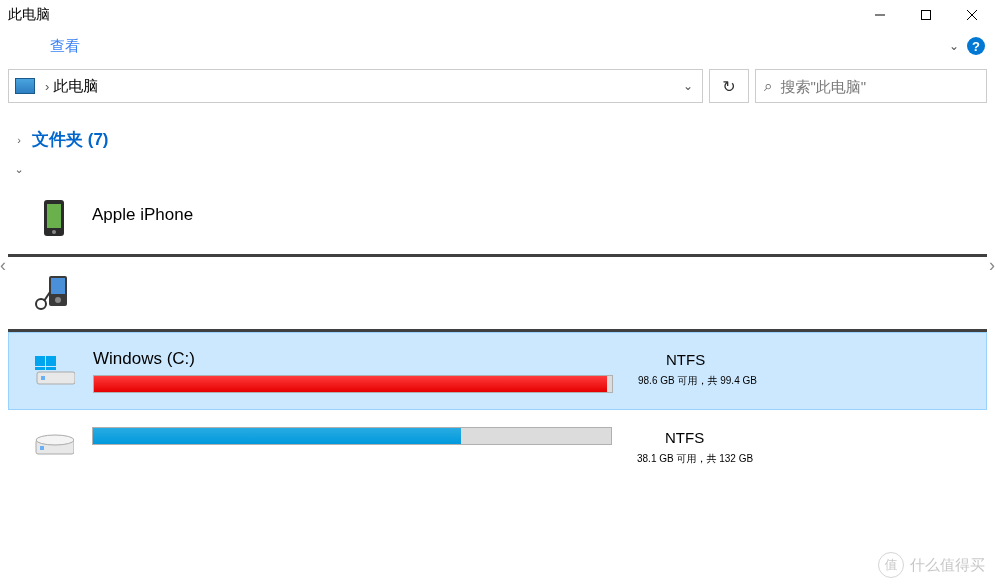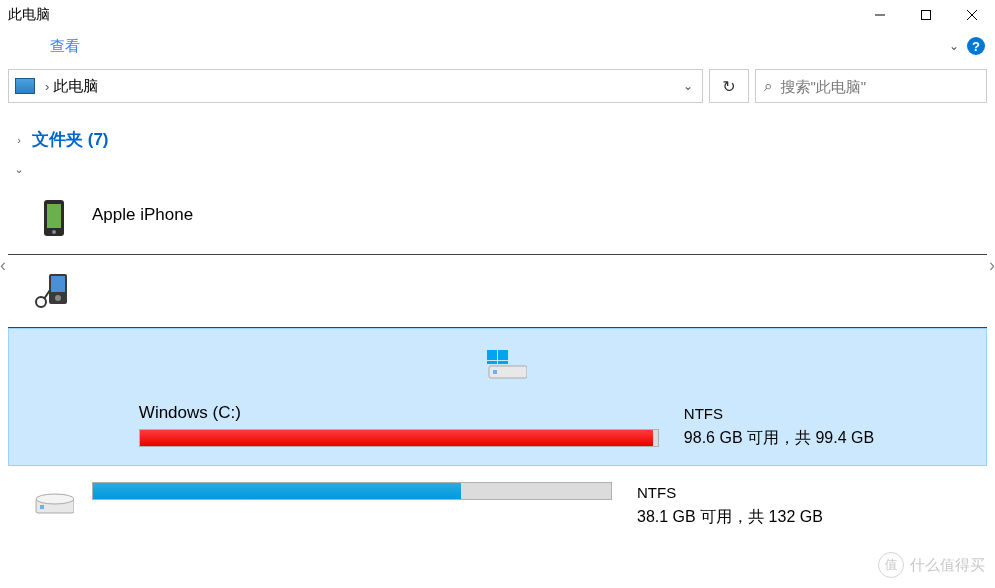--- a/index.html
+++ b/index.html
@@ -27,29 +27,29 @@
     .search-icon { color: #666; font-size: 15px; }
     .search-input { border: none; outline: none; font-size: 15px; flex: 1; color: #333; }
     .search-input::placeholder { color: #7a7a7a; }
     
     .content { padding: 12px 8px 0 8px; }
     .group-header { display: flex; align-items: center; gap: 6px; padding: 6px 4px; cursor: default; }
     .group-arrow { color: #606060; font-size: 11px; width: 14px; text-align: center; }
     .group-arrow.expanded { transform: rotate(0deg); }
     .group-title { color: #0066cc; font-size: 17px; font-weight: bold; }
     
-    .device-row { display: flex; align-items: center; padding: 16px 8px 16px 26px; border-bottom: 1px solid #404040; gap: 18px; }
-    .device-row.selected { background: #cce8ff; border: 1px solid #99d1ff; flex-direction: column; }
+    .device-row { display: flex; align-items: center; padding: 16px 8px 16px 26px; border-bottom: 3px solid #404040; gap: 18px; }
+    .device-row.selected { background: #cce8ff; border: 1px solid #99d1ff; }
     .device-icon { width: 40px; height: 40px; display: flex; align-items: center; justify-content: center; flex-shrink: 0; }
     .device-info { flex: 1; display: flex; }
     .device-left { flex: 0 0 545px; }
     .device-name { font-size: 17px; color: #000; margin-bottom: 6px; }
     .device-right { flex: 1; padding-top: 2px; }
-    .device-fs { font-size: 15px; color: #000; margin-bottom: 6px; }
-    .device-space { font-size: 16px; color: #000; }
+    .device-fs { font-size: 15px; color: #000; margin-bottom: 6px; margin-left: 28px; }
+    .device-space { font-size: 10px; color: #000; }
     
     .capacity-bar { width: 520px; height: 18px; border: 1px solid #b0b0b0; background: #dcdcdc; position: relative; }
     .capacity-fill { height: 100%; }
     .capacity-fill.critical { background: linear-gradient(to bottom, #ff3b3b, #e60000); }
     .capacity-fill.normal { background: linear-gradient(to bottom, #29abe2, #0099dd); }
     
     .scroll-hint-left { position: absolute; left: 0; top: 255px; color: #888; font-size: 18px; }
     .scroll-hint-right { position: absolute; right: 0; top: 255px; color: #888; font-size: 18px; }
     
     .watermark { position: absolute; right: 10px; bottom: 10px; display: flex; align-items: center; gap: 6px; opacity: 0.25; font-size: 15px; color: #222; }

